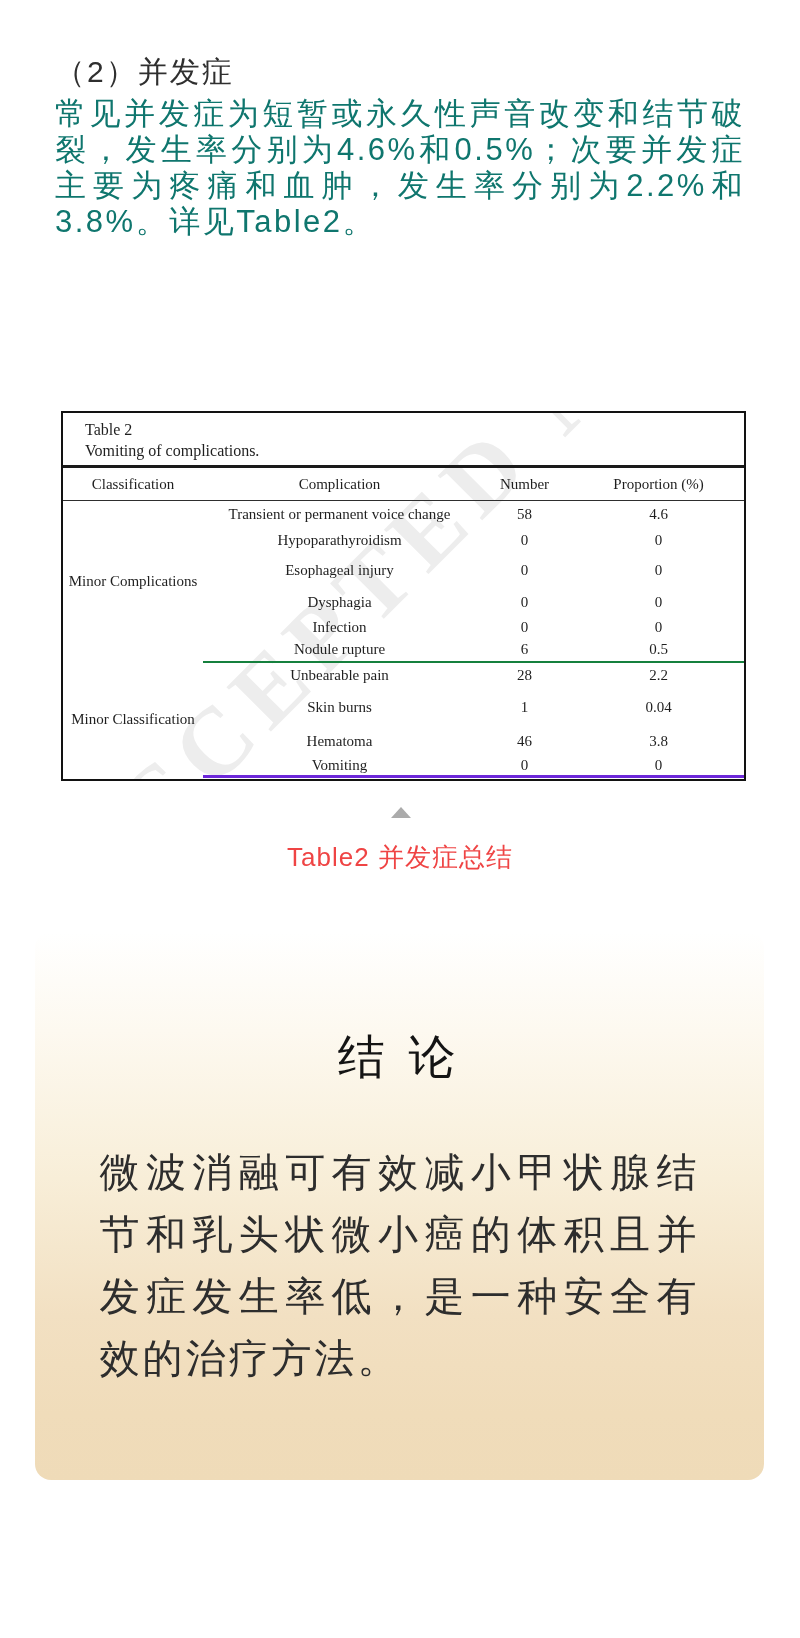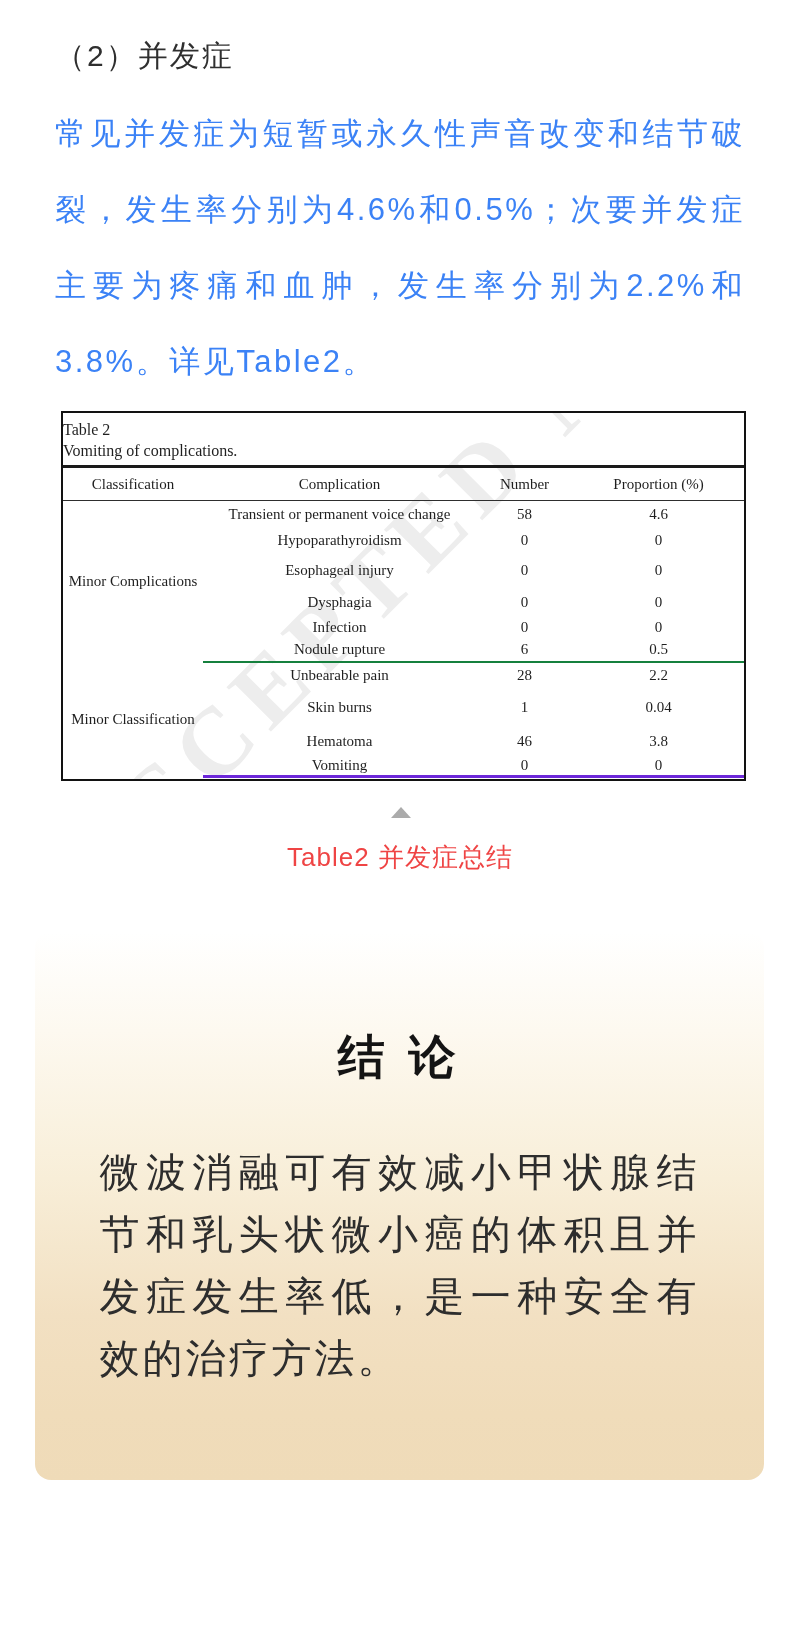--- a/index.html
+++ b/index.html
@@ -2,42 +2,42 @@
 <html><head>
 <meta charset="utf-8">
 <style>
   * { margin:0; padding:0; box-sizing:border-box; }
   html,body { background:#ffffff; }
   body { width:800px; height:1638px; font-family:"Liberation Sans", sans-serif; }
   #page { position:relative; width:800px; height:1638px; overflow:hidden; background:#ffffff; }
 
   
   .sec-heading {
-    position:absolute; left:55px; top:36px; width:690px;
+    position:absolute; left:55px; top:52px; width:690px;
     font-size:30px; color:#2f2f2f; font-weight:normal; letter-spacing:2px;
   }
   .body-par {
     position:absolute; left:55px; top:96px; width:690px;
-    font-size:31px; line-height:76px; color:#3b82f6;
+    font-size:31px; line-height:36px; color:#0f766e;
     letter-spacing:2.5px; text-align:justify; text-justify:inter-character;
   }
 
   
   .table-box {
     position:absolute; left:61px; top:411px; width:685px; height:370px;
     background:#ffffff; border:2px solid #121212; overflow:hidden;
     font-family:"Liberation Serif", serif; color:#1f1f1f;
   }
   .wm {
     position:absolute; z-index:1; left:-28px; top:430px;
     transform:rotate(-45deg); transform-origin:0 0;
     font-size:96px; letter-spacing:12px; white-space:nowrap;
     color:#ededed; font-family:"Liberation Serif", serif; font-weight:bold;
   }
-  .tbl-titles { position:relative; z-index:2; padding:6px 0 4px 0; font-size:16px; line-height:21px; }
+  .tbl-titles { position:relative; z-index:2; padding:6px 0 4px 22px; font-size:16px; line-height:21px; }
   table.ctable {
     position:relative; z-index:2; width:100%; border-collapse:collapse;
     font-size:15px; table-layout:fixed; border-top:3px solid #1a1a1a;
   }
   table.ctable th, table.ctable td { text-align:center; vertical-align:middle; font-weight:normal; padding:0; }
   table.ctable thead th { height:34px; border-bottom:1.5px solid #2e2e2e;margin-top:24px; }
   .group-cell { line-height:22px; }
   tr.rule-mid td { border-bottom:2px solid #15803d; }
   tr.rule-bottom td { border-bottom:3px solid #6d28d9; }
   .rh28{height:28px}.rh24{height:24px}.rh36{height:36px}.rh27{height:28px}
@@ -56,21 +56,21 @@
   }
 
   
   .panel {
     position:absolute; left:35px; top:932px; width:729px; height:548px;
     border-radius:16px;
     background:linear-gradient(180deg,#ffffff 0%,#fdf9f0 18%,#f8eed8 45%,#f2e0c2 70%,#f0dcba 88%,#efdbb8 100%);
   }
   .panel-title {
     margin-top:94px; text-align:center;
-    font-family:"Liberation Serif", serif; font-weight:bold;
+    font-family:"Liberation Serif", serif; font-weight:normal;
     font-size:47px; color:#141414; letter-spacing:6px;
   }
   .panel-body {
     width:600px; margin:52px auto 0 auto;
     font-size:40px; line-height:62px; color:#2d2d2d;
     letter-spacing:3px; text-align:justify; text-justify:inter-character;
   }
 </style>
 </head>
 <body>

